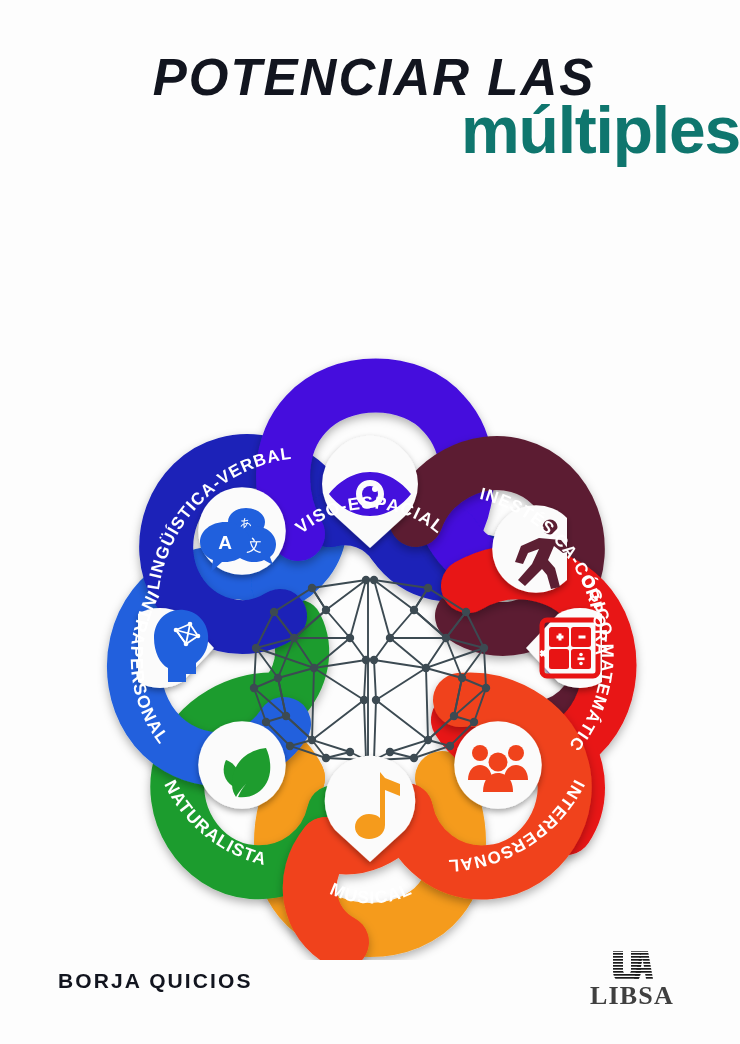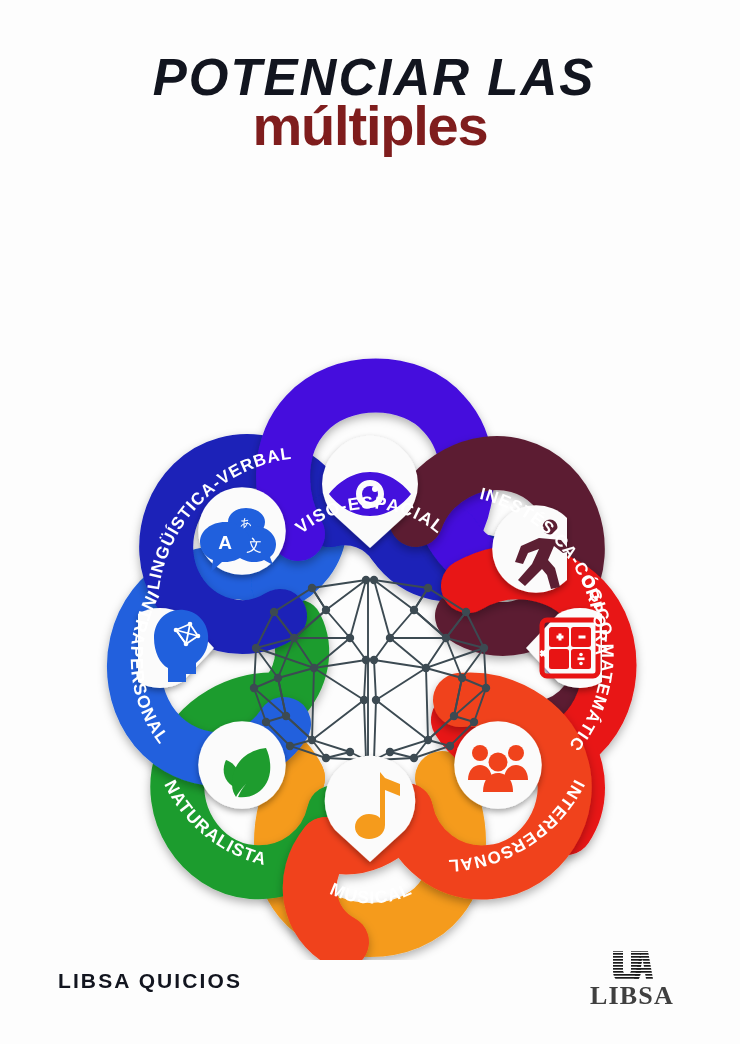--- a/index.html
+++ b/index.html
@@ -41,26 +41,27 @@
     font-size: 86px;
     letter-spacing: -1.2px;
     color: #12151f;
     line-height: 1.02;
     display: block;
     margin-top: 6px;
   }
   #title-line3 {
     font-family: "Liberation Sans", sans-serif;
     font-weight: bold;
-    font-size: 56px;
+    font-size: 66px;
     letter-spacing: -1.2px;
-    color: #7f1d1d;
+    color: #0f766e;
     line-height: 1.02;
     display: block;
     margin-top: -6px;
+    text-align: right;
   }
 
   
   #diagram-wrap {
     position: absolute;
     left: 50%;
     top: 348px;
     transform: translateX(-50%);
     width: 640px;
     height: 612px;
@@ -464,21 +465,21 @@
       <text font-size="17.5" letter-spacing="1.1">
         <textPath href="#lbl-intra" startOffset="50%" text-anchor="middle">INTRAPERSONAL</textPath>
       </text>
       <text font-size="17" letter-spacing="1.0">
         <textPath href="#lbl-ling" startOffset="50%" text-anchor="middle">LINGÜÍSTICA-VERBAL</textPath>
       </text>
     </g>
   </svg>
 </div>
 
-<div id="author-name">LIBSA QUICIOS</div>
+<div id="author-name">BORJA QUICIOS</div>
 
 <div id="publisher-block">
   <svg id="publisher-mark" width="44" height="30" viewBox="0 0 44 30" xmlns="http://www.w3.org/2000/svg">
     <defs>
       <pattern id="stripes" width="44" height="3" patternUnits="userSpaceOnUse">
         <rect x="0" y="0" width="44" height="1.7" fill="#1a1a1a"></rect>
       </pattern>
     </defs>
 
     <path d="M3,1 L13,1 L13,20 A4,4 0 0 0 21,20 L21,1 L31,1 L31,21 A14,14 0 0 1 3,21 Z" fill="url(#stripes)"></path>

